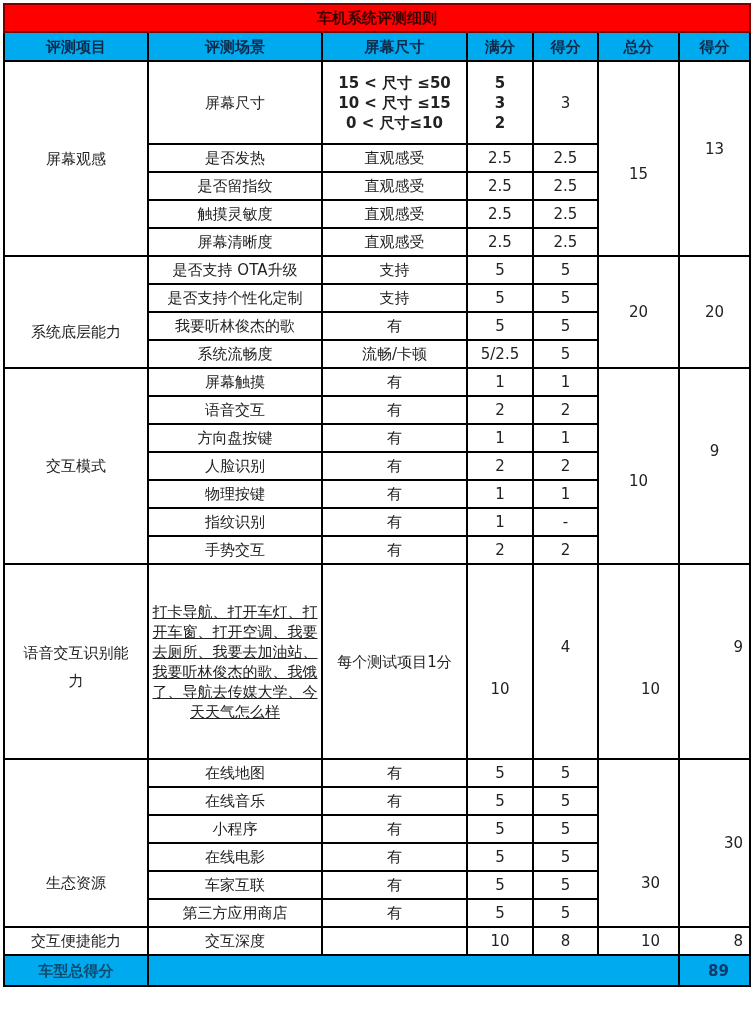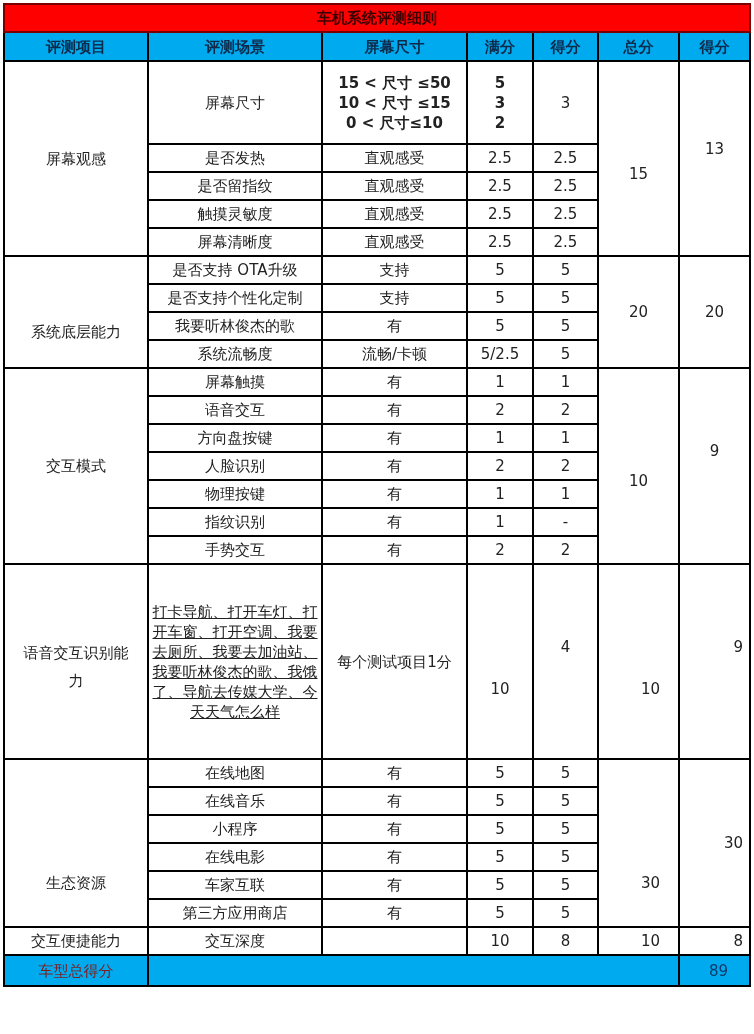--- a/index.html
+++ b/index.html
@@ -17,21 +17,21 @@
   .title-cell {
     background: #ff0000; color: #3a0000; font-weight: bold; font-size: 14px;
     height: 26px; border: 2px solid #7a0000 !important;
   }
   .hdr td {
     background: #00aaee; color: #0d2a4a; font-weight: bold; font-size: 15px; height: 27px;
   }
   .r30 td { height: 26px; }
   .multi { line-height: 28px; font-weight: bold; }
   .voice-scen { line-height: 29.5px; font-size: 15px; padding: 0 4px; text-decoration: underline; }
-  .total-row td { background: #00aaee; height: 29px; font-weight: normal; color: #7f1d1d; }
+  .total-row td { background: #00aaee; height: 29px; font-weight: bold; color: #0c4a6e; }
   .total-val { text-align: left; padding-left: 8px !important; font-weight: normal; color: #0d3a6a !important; }
   .right-align { text-align: right !important; padding-right: 6px !important; }
 </style>
 </head>
 <body>
 
 <table class="grid">
   <colgroup>
     <col style="width:144px">
       <col style="width:174px">

